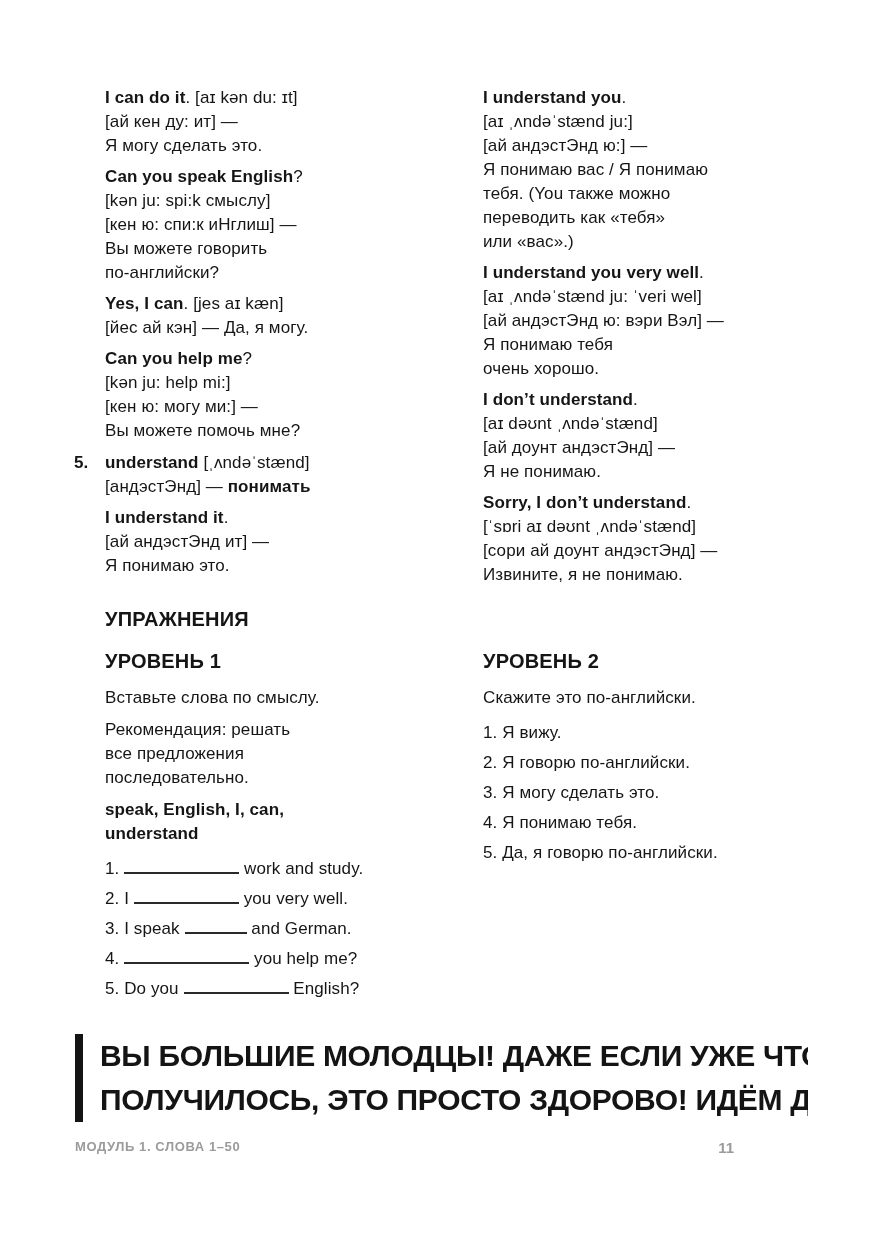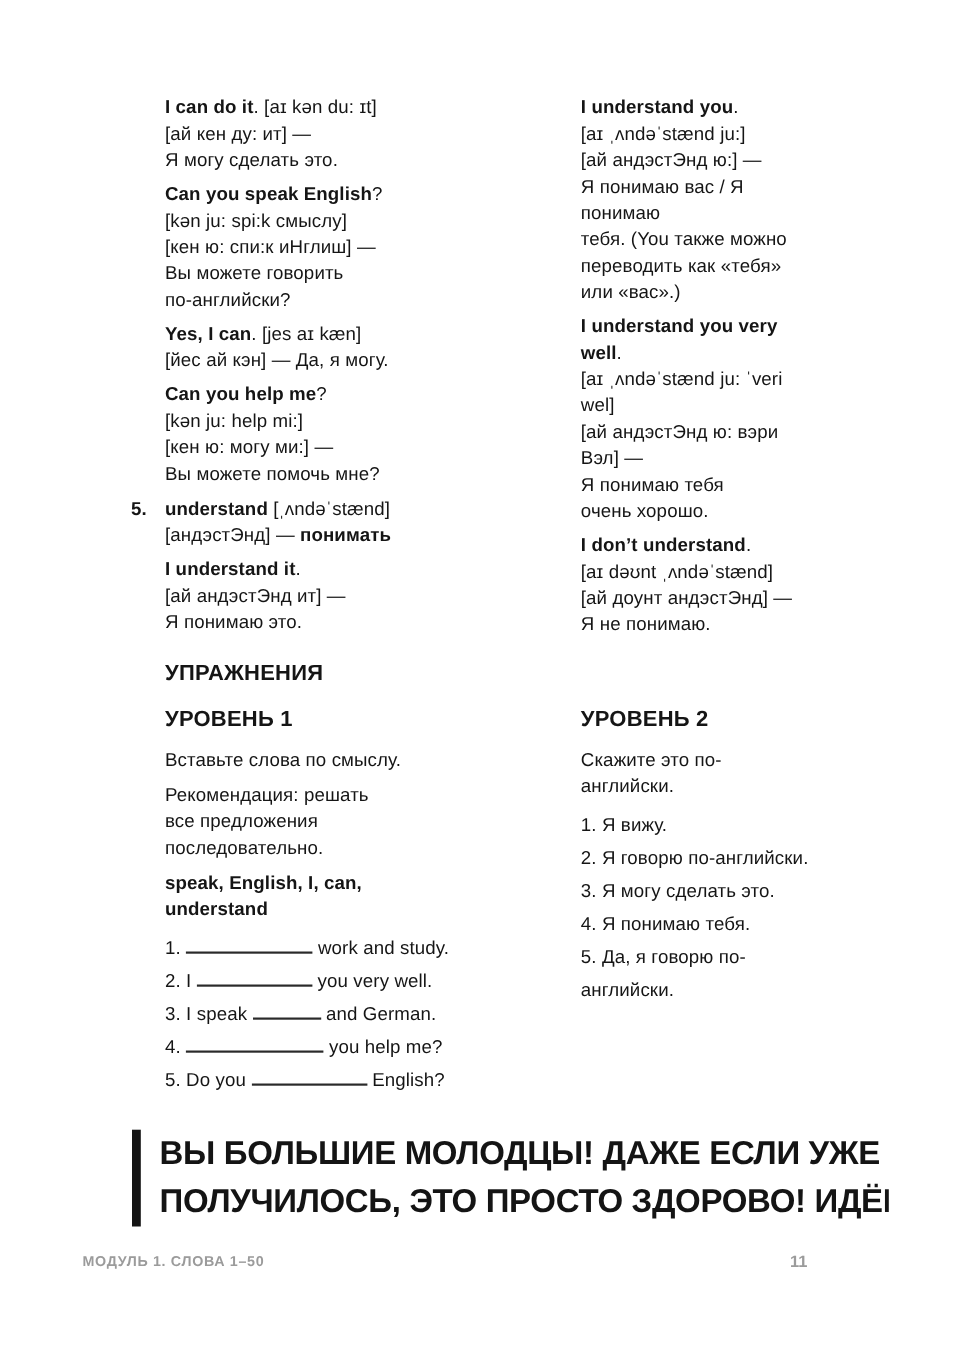--- a/index.html
+++ b/index.html
@@ -4,21 +4,20 @@
 <style>
   *{box-sizing:border-box;}
   html,body{margin:0;padding:0;background:#ffffff;}
   .page{
     position:relative;
     width:808px;height:1240px;
     background:#ffffff;
     color:#151515;
     font-family:"Liberation Sans",sans-serif;
     overflow:hidden;
-    padding-left:45px;
   }
   .content{padding:86px 70px 0 105px;}
   .vocab,.ex-grid{display:grid;grid-template-columns:378px 1fr;}
   .entry{position:relative;font-size:17px;line-height:24px;margin-bottom:7px;letter-spacing:.1px;}
   .entry.numbered{margin-top:8px;}
   .num{position:absolute;left:-31px;font-weight:700;}
   .b{font-weight:700;}
   .line{min-height:24px;}
   .exercises{margin-top:14px;}
   .ex-title{font-size:20px;font-weight:700;margin:0 0 13px 0;letter-spacing:.2px;}
@@ -97,20 +96,26 @@
             <div class="line"><span>[ай андэстЭнд ю: вэри Вэл] —</span></div>
             <div class="line"><span>Я понимаю тебя</span></div>
             <div class="line"><span>очень хорошо.</span></div>
           </div>
           <div class="entry">
             <div class="line"><span class="b">I don’t understand</span><span>.</span></div>
             <div class="line"><span>[aɪ dəʊnt ˌʌndəˈstænd]</span></div>
             <div class="line"><span>[ай доунт андэстЭнд] —</span></div>
             <div class="line"><span>Я не понимаю.</span></div>
           </div>
+          <div class="entry">
+            <div class="line"><span class="b">Sorry, I don’t understand</span><span>.</span></div>
+            <div class="line"><span>[ˈsɒri aɪ dəʊnt ˌʌndəˈstænd]</span></div>
+            <div class="line"><span>[сори ай доунт андэстЭнд] —</span></div>
+            <div class="line"><span>Извините, я не понимаю.</span></div>
+          </div>
         </div>
     </section>
 
     <section class="exercises">
       <h2 class="ex-title">УПРАЖНЕНИЯ</h2>
       <div class="ex-grid">
         <div class="col">
           <h3 class="lvl-title">УРОВЕНЬ 1</h3>
           <div id="level1-paras">
               <div class="para">

